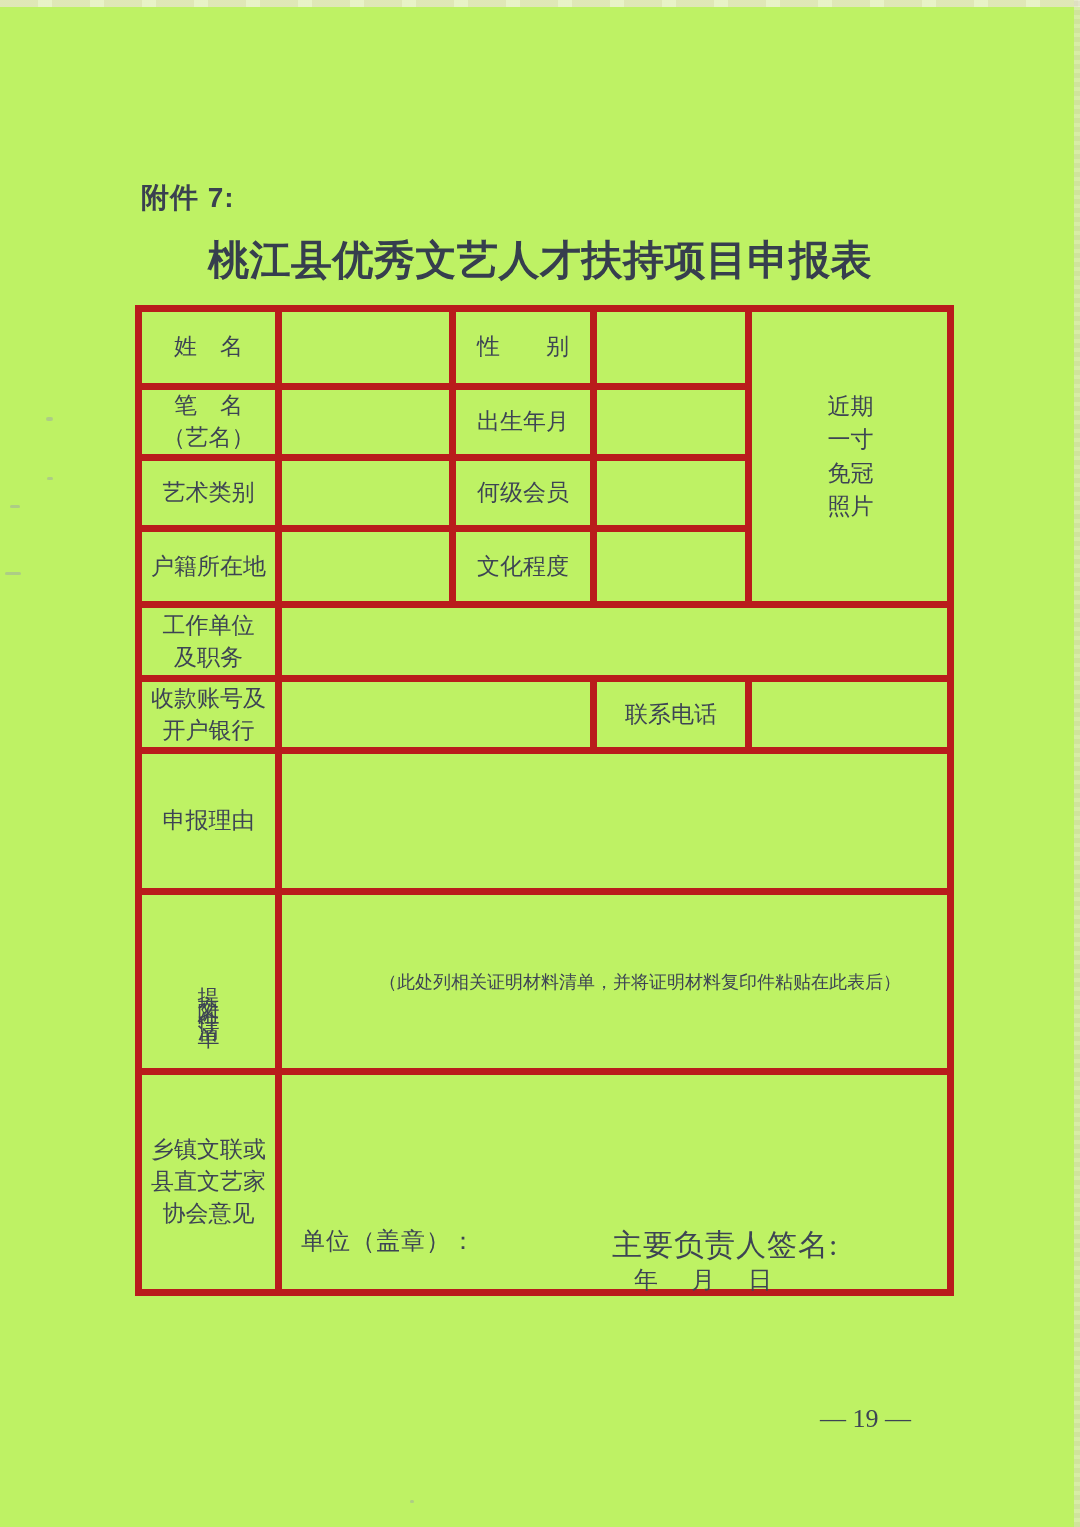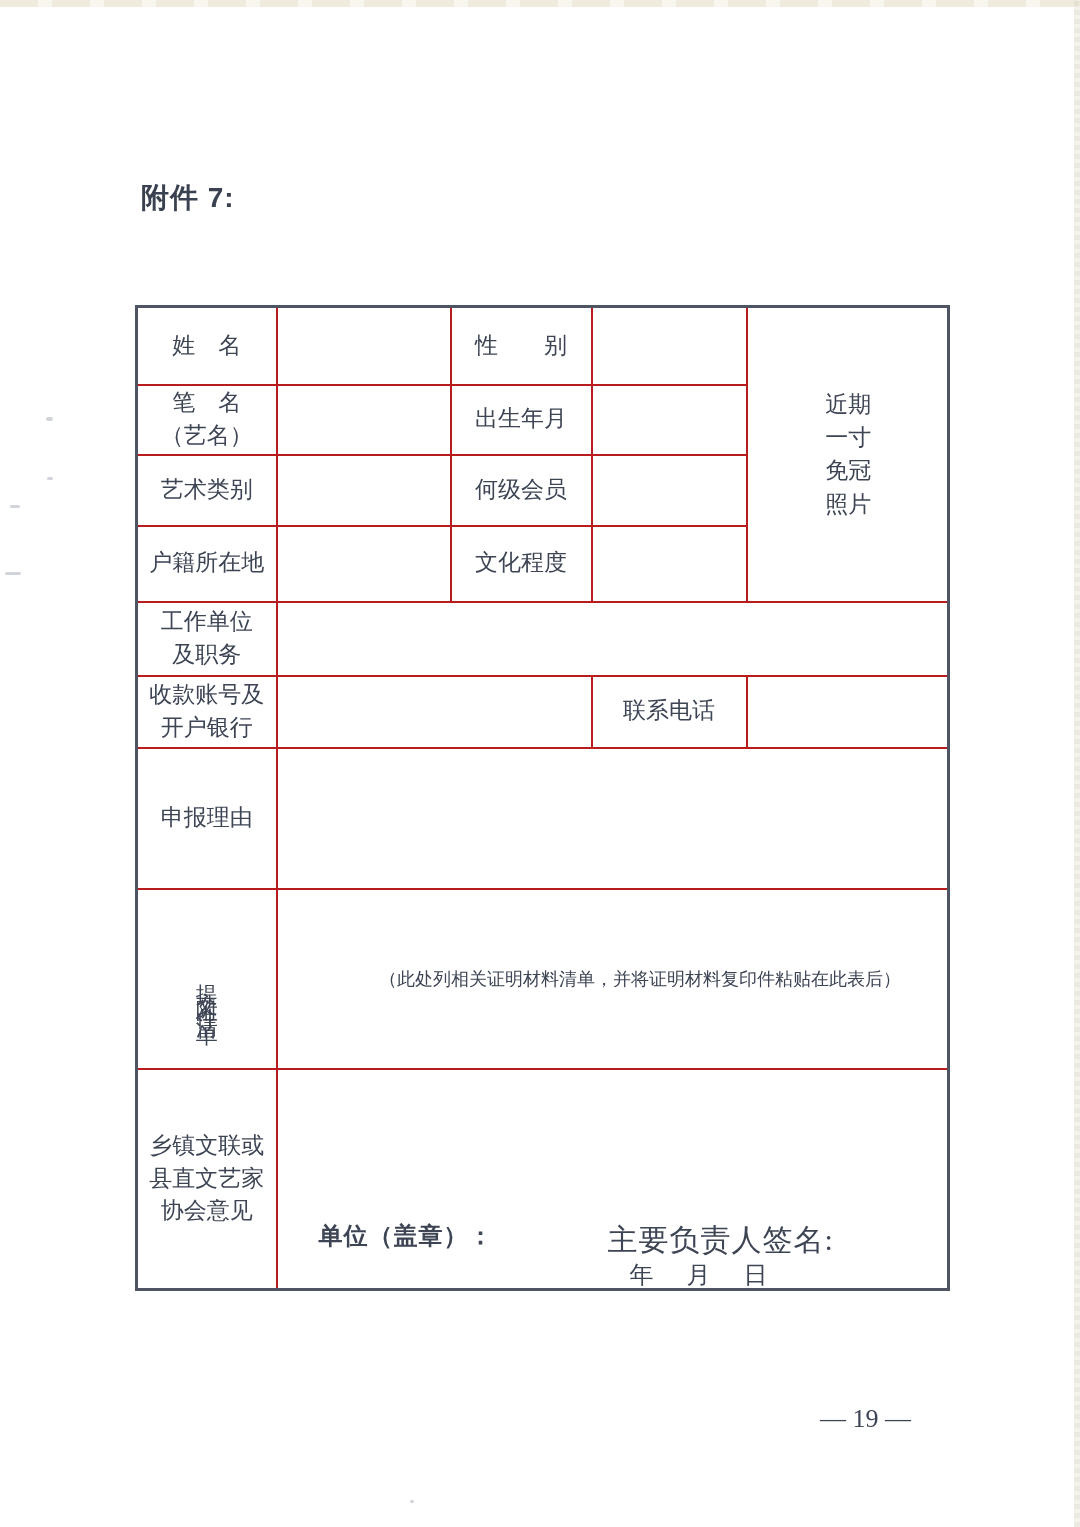--- a/index.html
+++ b/index.html
@@ -1,21 +1,21 @@
 <!DOCTYPE html>
 <html><head>
 <meta charset="utf-8">
 <style>
   html, body { margin: 0; padding: 0; background: #e8e8e8; }
   .page {
     position: relative;
     width: 1080px;
     height: 1527px;
     margin: 0 auto;
-    background: #ffffff;
+    background: #bef264;
     overflow: hidden;
     font-family: "Liberation Serif", "DejaVu Serif", serif;
     color: #3d4454;
   }
 
   
   .scan-strip-top {
     position: absolute; top: 0; left: 0; right: 0; height: 7px;
     background: repeating-linear-gradient(90deg,
       #eae4d2 0px, #eae4d2 38px, #f6f3e9 38px, #f6f3e9 52px);
@@ -49,21 +49,21 @@
   }
 
   
   table.form-table {
     position: absolute; left: 135px; top: 305px;
     width: 812px;
     border-collapse: collapse; table-layout: fixed;
     border: 3px solid #4e5462;
   }
   .form-table td {
-    border: 2px solid #b91c1c;
+    border: 7px solid #b91c1c;
     padding: 0;
     vertical-align: middle;
   }
   .form-table td.lbl {
     text-align: center;
     font-size: 23px;
     line-height: 1.4;
     white-space: pre-line;
     color: #3d4454;
   }
@@ -89,22 +89,22 @@
   td.attach-note {
     text-align: right;
     font-size: 18px;
     padding-right: 46px;
     color: #3d4454;
     margin-left: 8px;
   }
   
   td.opinion-cell { position: relative; }
   .seal-label {
-    position: absolute; left: 41px; top: 150px;
-    font-size: 24px; letter-spacing: 1px; font-weight: bold;
+    position: absolute; left: 19px; top: 150px;
+    font-size: 24px; letter-spacing: 1px;
   }
   .sign-label {
     position: absolute; left: 330px; top: 150px;
     font-size: 30px; letter-spacing: 1px;
   }
   .ymd-row {
     position: absolute; left: 352px; top: 189px;
     display: flex; gap: 33px;
     font-size: 24px;
   }
@@ -127,20 +127,21 @@
 
   <div class="scan-strip-top"></div>
   <div class="scan-strip-right"></div>
   <div class="speck s1"></div>
   <div class="speck s2"></div>
   <div class="speck s3"></div>
   <div class="speck s4"></div>
   <div class="speck s5"></div>
 
   <div class="attachment-label">附件 7:</div>
+  <div class="doc-title">桃江县优秀文艺人才扶持项目申报表</div>
 
   <table class="form-table">
     <colgroup>
       <col style="width:140px">
       <col style="width:174px">
       <col style="width:141px">
       <col style="width:155px">
       <col style="width:202px">
     </colgroup>
 

